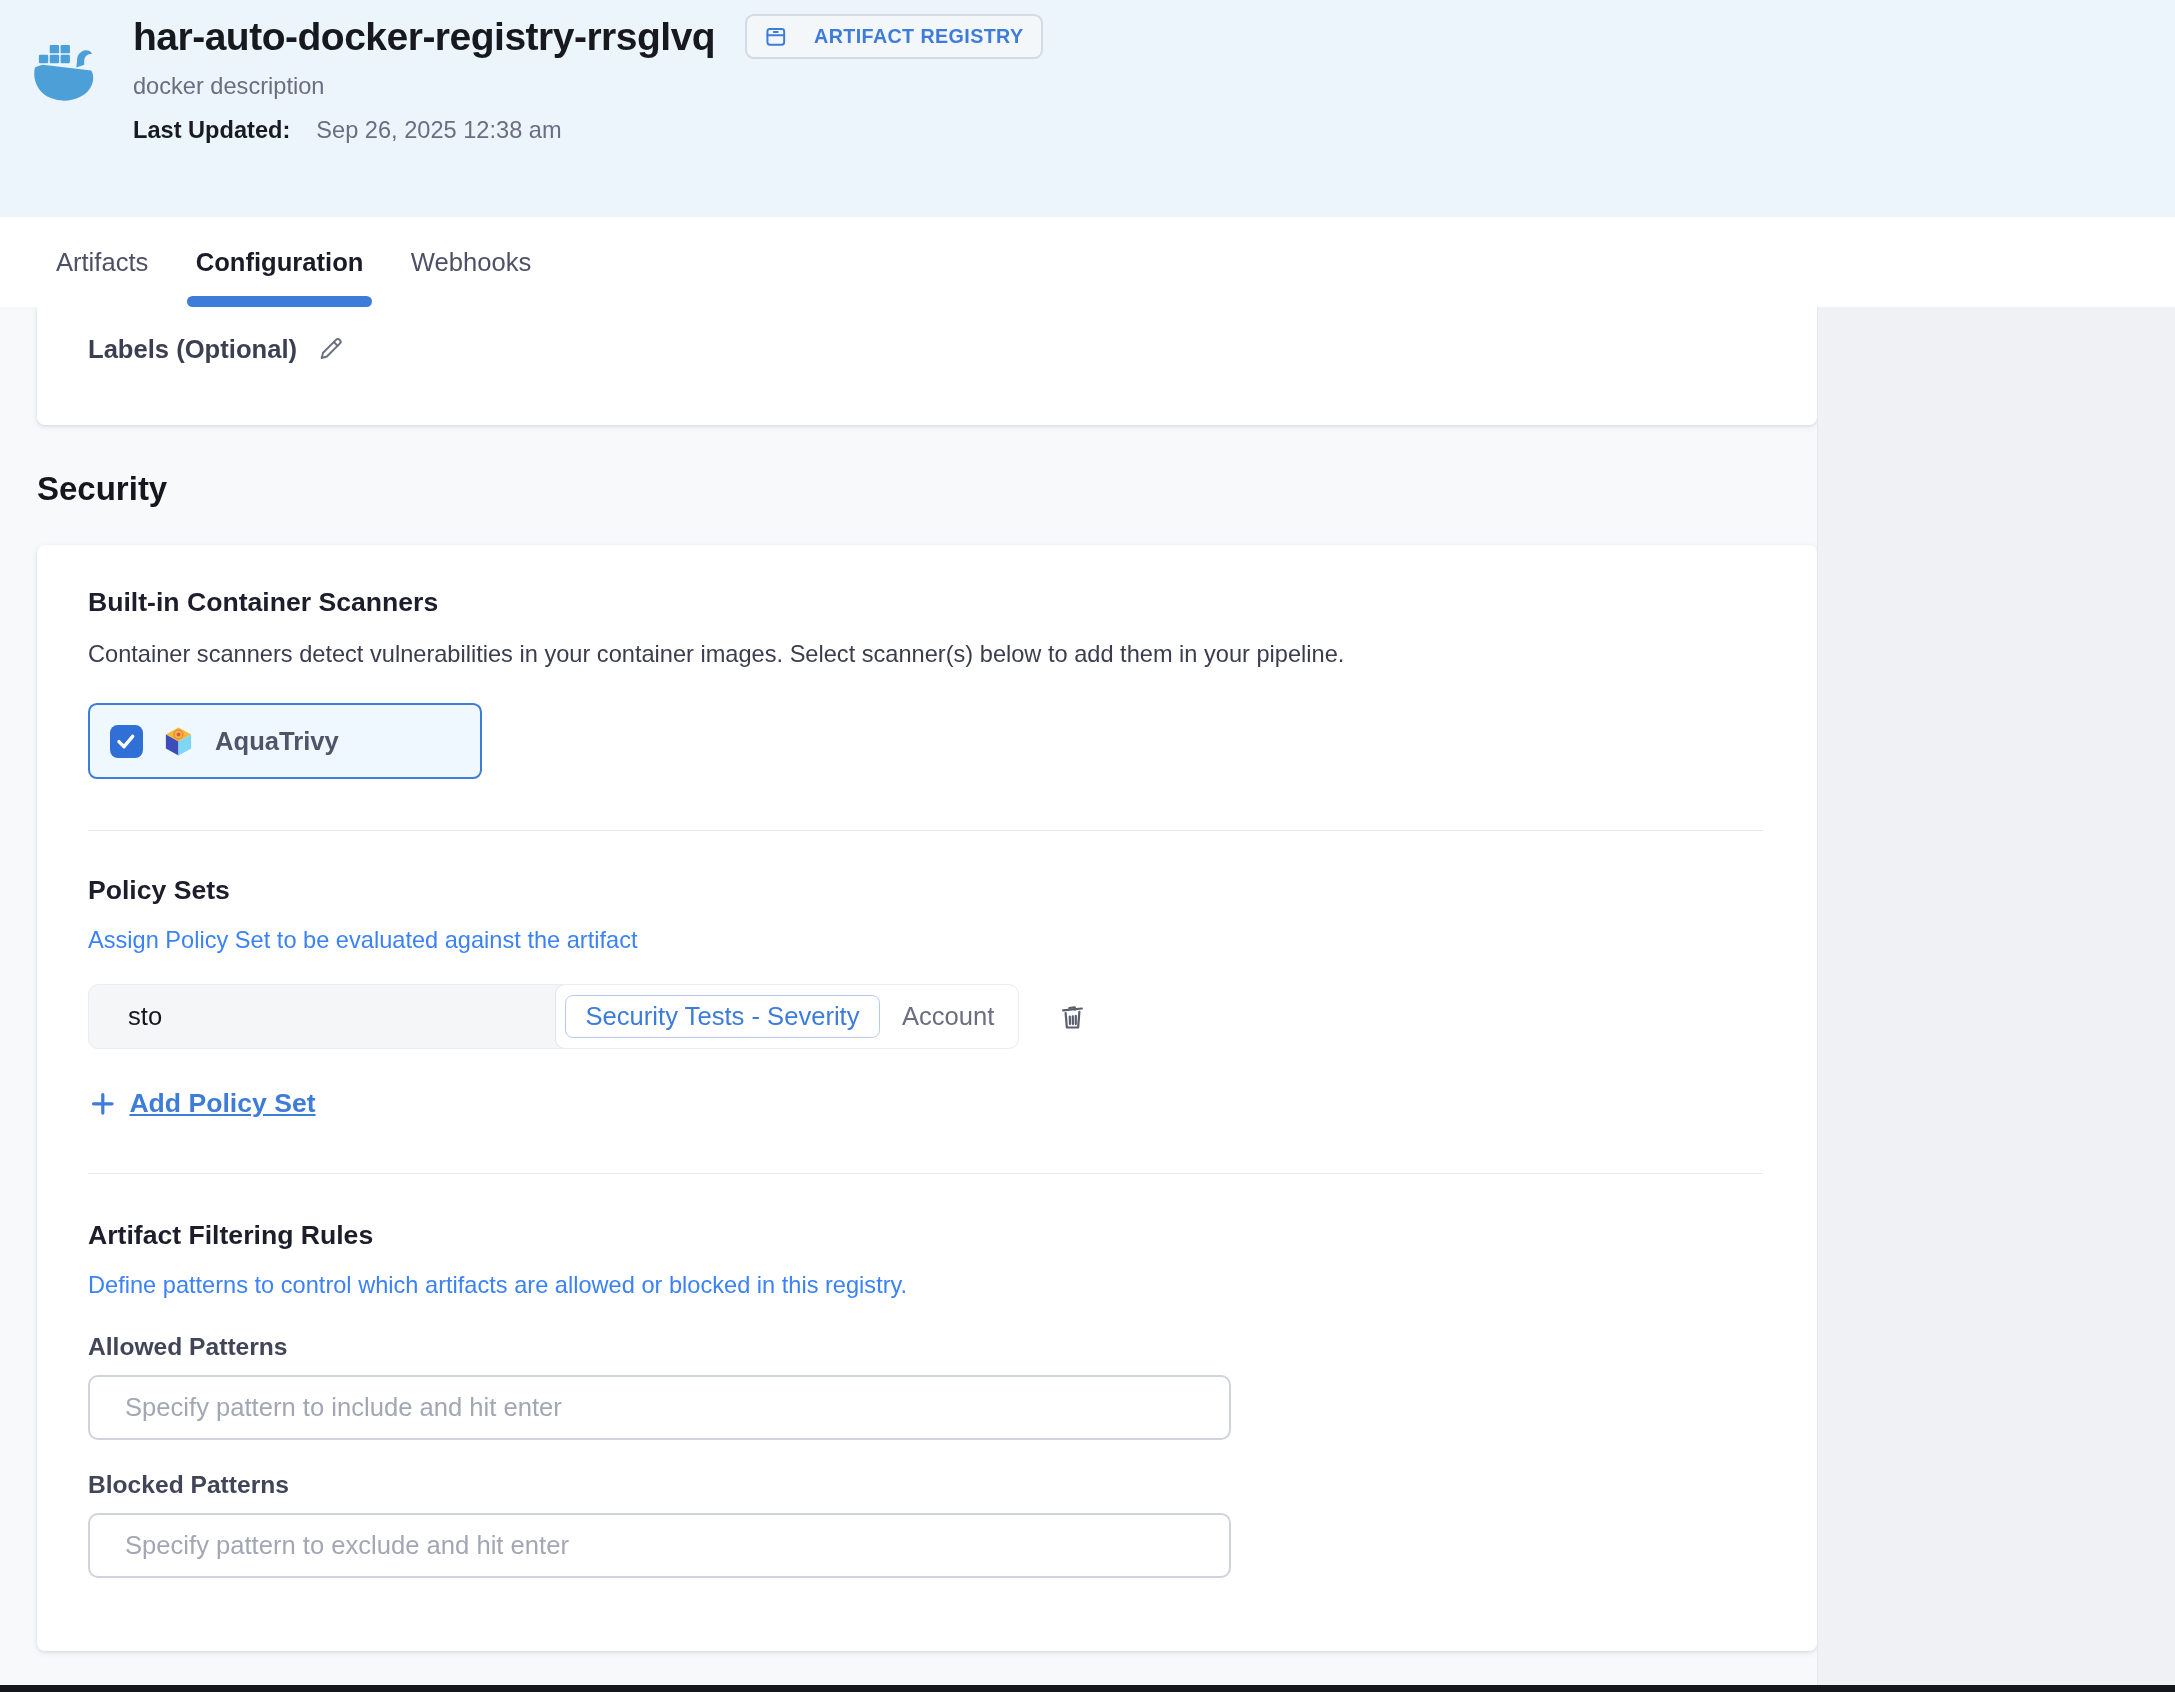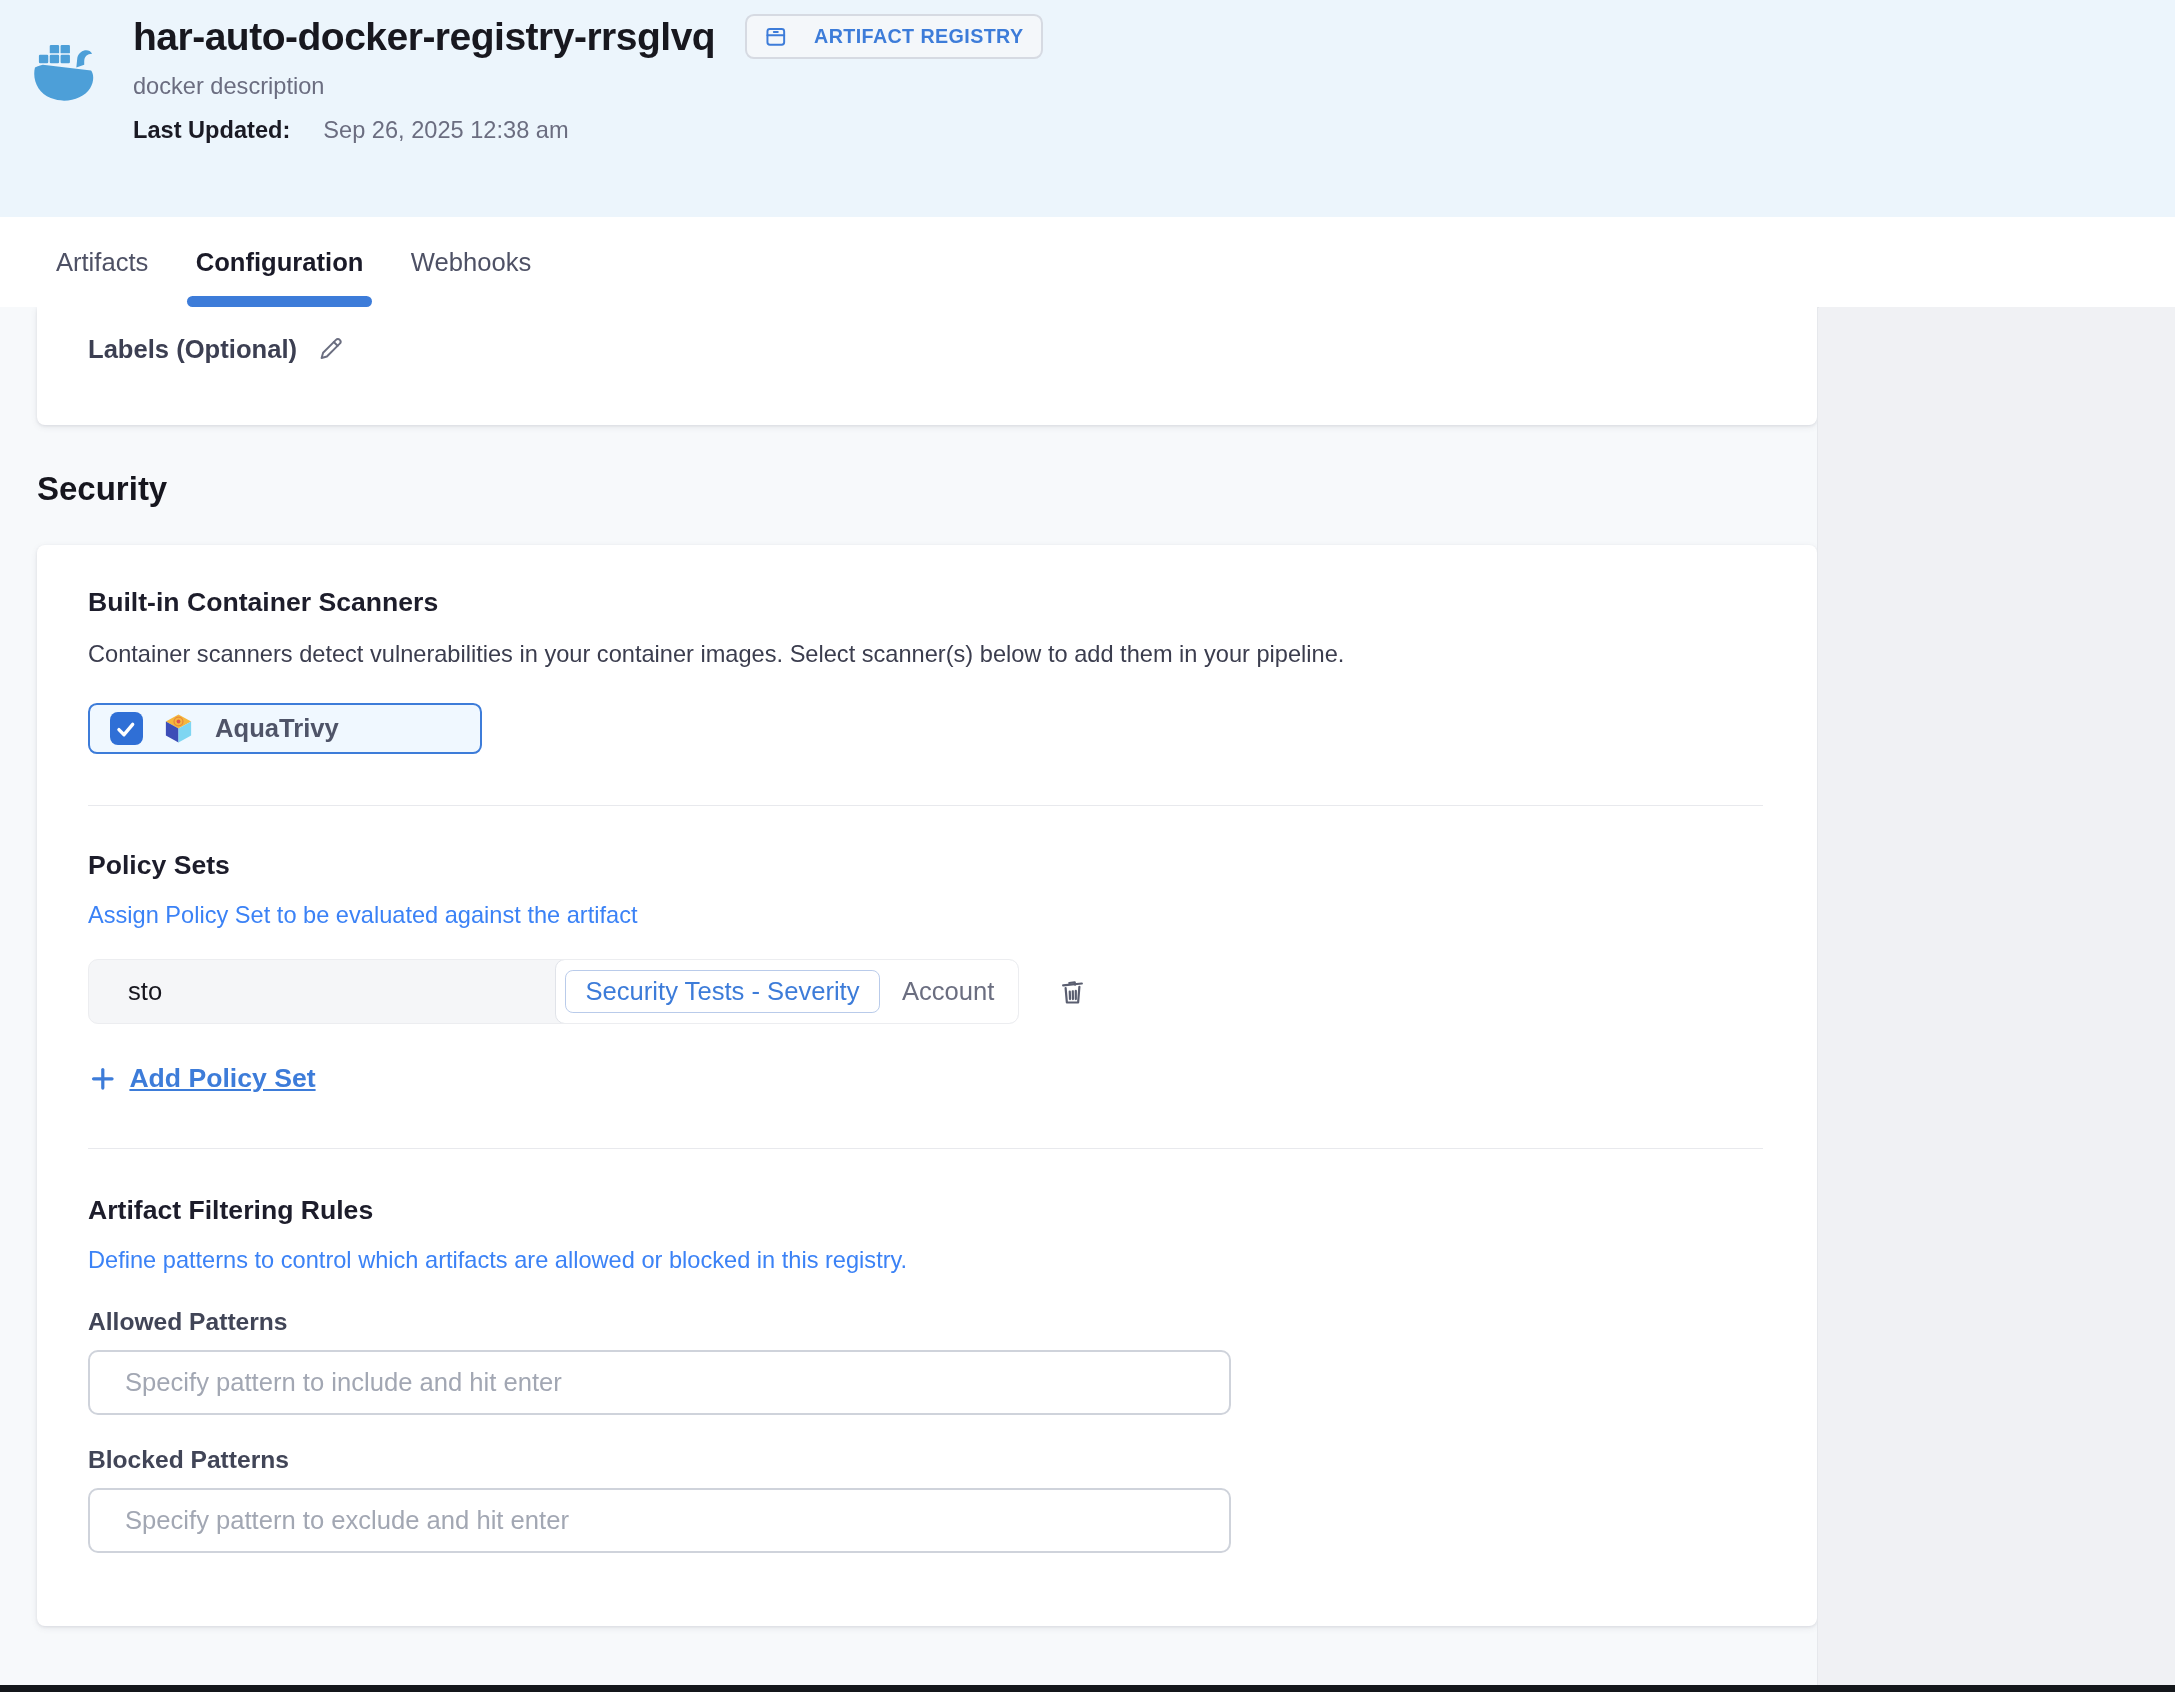--- a/index.html
+++ b/index.html
@@ -31,21 +31,21 @@
     display: inline-flex; align-items: center; gap: 26px;
     background: #F4F7FA; border: 2px solid #D6DAE2; border-radius: 8.9px;
     padding: 7.9px 17.7px; height: 45px;
   }
   .badge-label {
     font-size: 19.7px; font-weight: 700; color: #3D7CD9; letter-spacing: 0.4px;
   }
   .hdr-desc { margin-top: 13.8px; font-size: 23.6px; color: #6B6D80; }
   .updated-row { margin-top: 17.7px; display: flex; align-items: center; }
   .u-label { font-size: 23.6px; font-weight: 700; color: #1A1A24; }
-  .u-val { font-size: 23.6px; color: #6B6D80; margin-left: 33px; }
+  .u-val { font-size: 23.6px; color: #6B6D80; margin-left: 26px; }
 
   
   .tabbar {
     position: absolute; top: 217px; left: 0; right: 0; height: 91px;
     background: #FFFFFF; border-bottom: 1px solid #E6E8EC;
     display: flex; align-items: stretch; padding-left: 47px; gap: 29.6px;
   }
   .tab {
     position: relative; display: flex; align-items: center;
     padding: 0 8.9px; font-size: 25.6px; color: #4E5165; cursor: pointer;
@@ -88,21 +88,21 @@
   }
 
   .security-card {
     border-radius: 7.9px; padding: 41px 54px 73px 51px;
   }
   .sec-title { margin: 0; font-size: 26.6px; font-weight: 700; color: #1D1D2B; line-height: 33px; }
   .dark-p { margin: 19.7px 0 0; font-size: 23.6px; color: #3B3D4E; line-height: 31.5px; }
   .gray-p { margin: 17.7px 0 0; font-size: 23.6px; color: #3b82f6; line-height: 31.5px; }
 
   .scanner-box {
-    margin-top: 33px; width: 394px; height: 51px;
+    margin-top: 33px; width: 394px; height: 76px;
     border: 2px solid #3D7CD9; border-radius: 8.9px; background: #F0F8FF;
     display: flex; align-items: center; padding: 0 19.7px; gap: 19.7px; cursor: pointer;
   }
   .cb {
     width: 33px; height: 33px; border-radius: 7.9px; background: #2F6FD6;
     display: inline-flex; align-items: center; justify-content: center; flex: none; cursor: pointer;
   }
   .trivy-ic { width: 33px; height: 33px; flex: none; }
   .scanner-name { font-size: 25.6px; font-weight: 600; color: #4F5468; }
 

